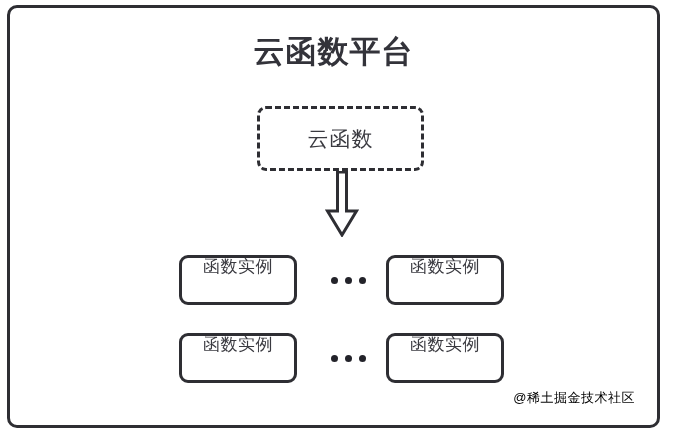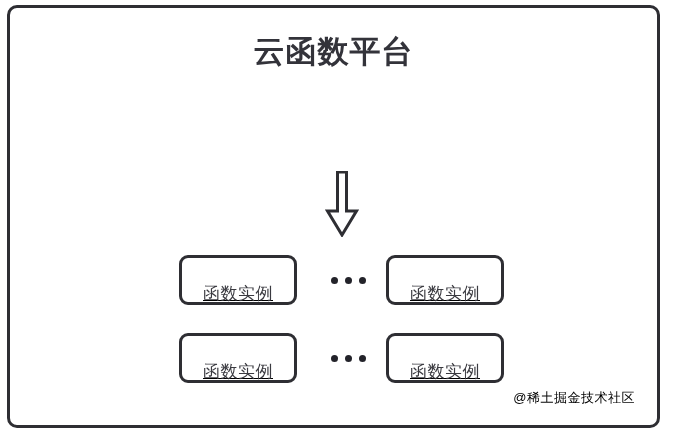--- a/index.html
+++ b/index.html
@@ -88,23 +88,22 @@
   .instance-box {
     position: absolute;
     top: 0;
     width: 118px;
     height: 50px;
     box-sizing: border-box;
     border: 3px solid #2e2e33;
     border-radius: 9px;
     background: #ffffff;
     display: flex;
-    align-items: flex-end;
+    align-items: flex-start;
     justify-content: center;
-    text-decoration: underline;
   }
   .instance-box.left  { left: 169px; }
   .instance-box.right { left: 376px; }
 
   .instance-box .box-label {
     font-size: 17px;
     color: #3a3a40;
     letter-spacing: 0.5px;
     line-height: 1;
     white-space: nowrap;
@@ -140,20 +139,23 @@
     white-space: nowrap;
   }
 </style>
 </head>
 <body>
 
 <div id="platform-container">
 
   <div id="platform-title">云函数平台</div>
 
+  <div id="cloud-function-box">
+    <span class="box-label">云函数</span>
+  </div>
 
   <div id="flow-arrow">
     <svg width="44" height="66" viewBox="0 0 44 66" xmlns="http://www.w3.org/2000/svg">
       <path d="M 17.5 1 L 17.5 40 L 7.5 40 L 22 64 L 36.5 40 L 26.5 40 L 26.5 1 Z" fill="#ffffff" stroke="#2e2e33" stroke-width="3" stroke-linejoin="miter"></path>
     </svg>
   </div>
 
   <div class="instance-row" id="instance-row-1">
     <div class="instance-box left">
       <span class="box-label">函数实例</span>

